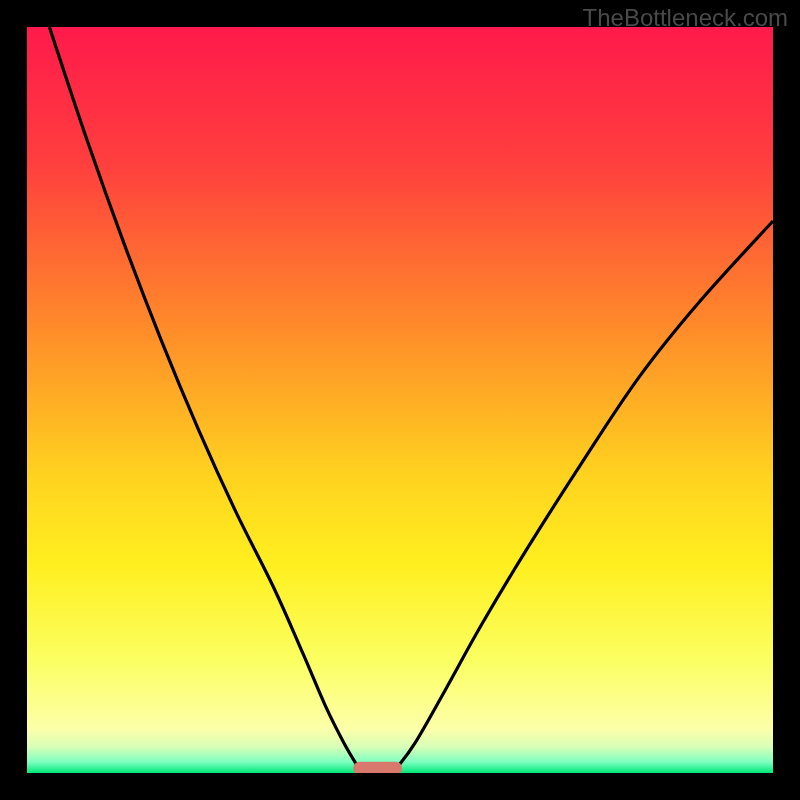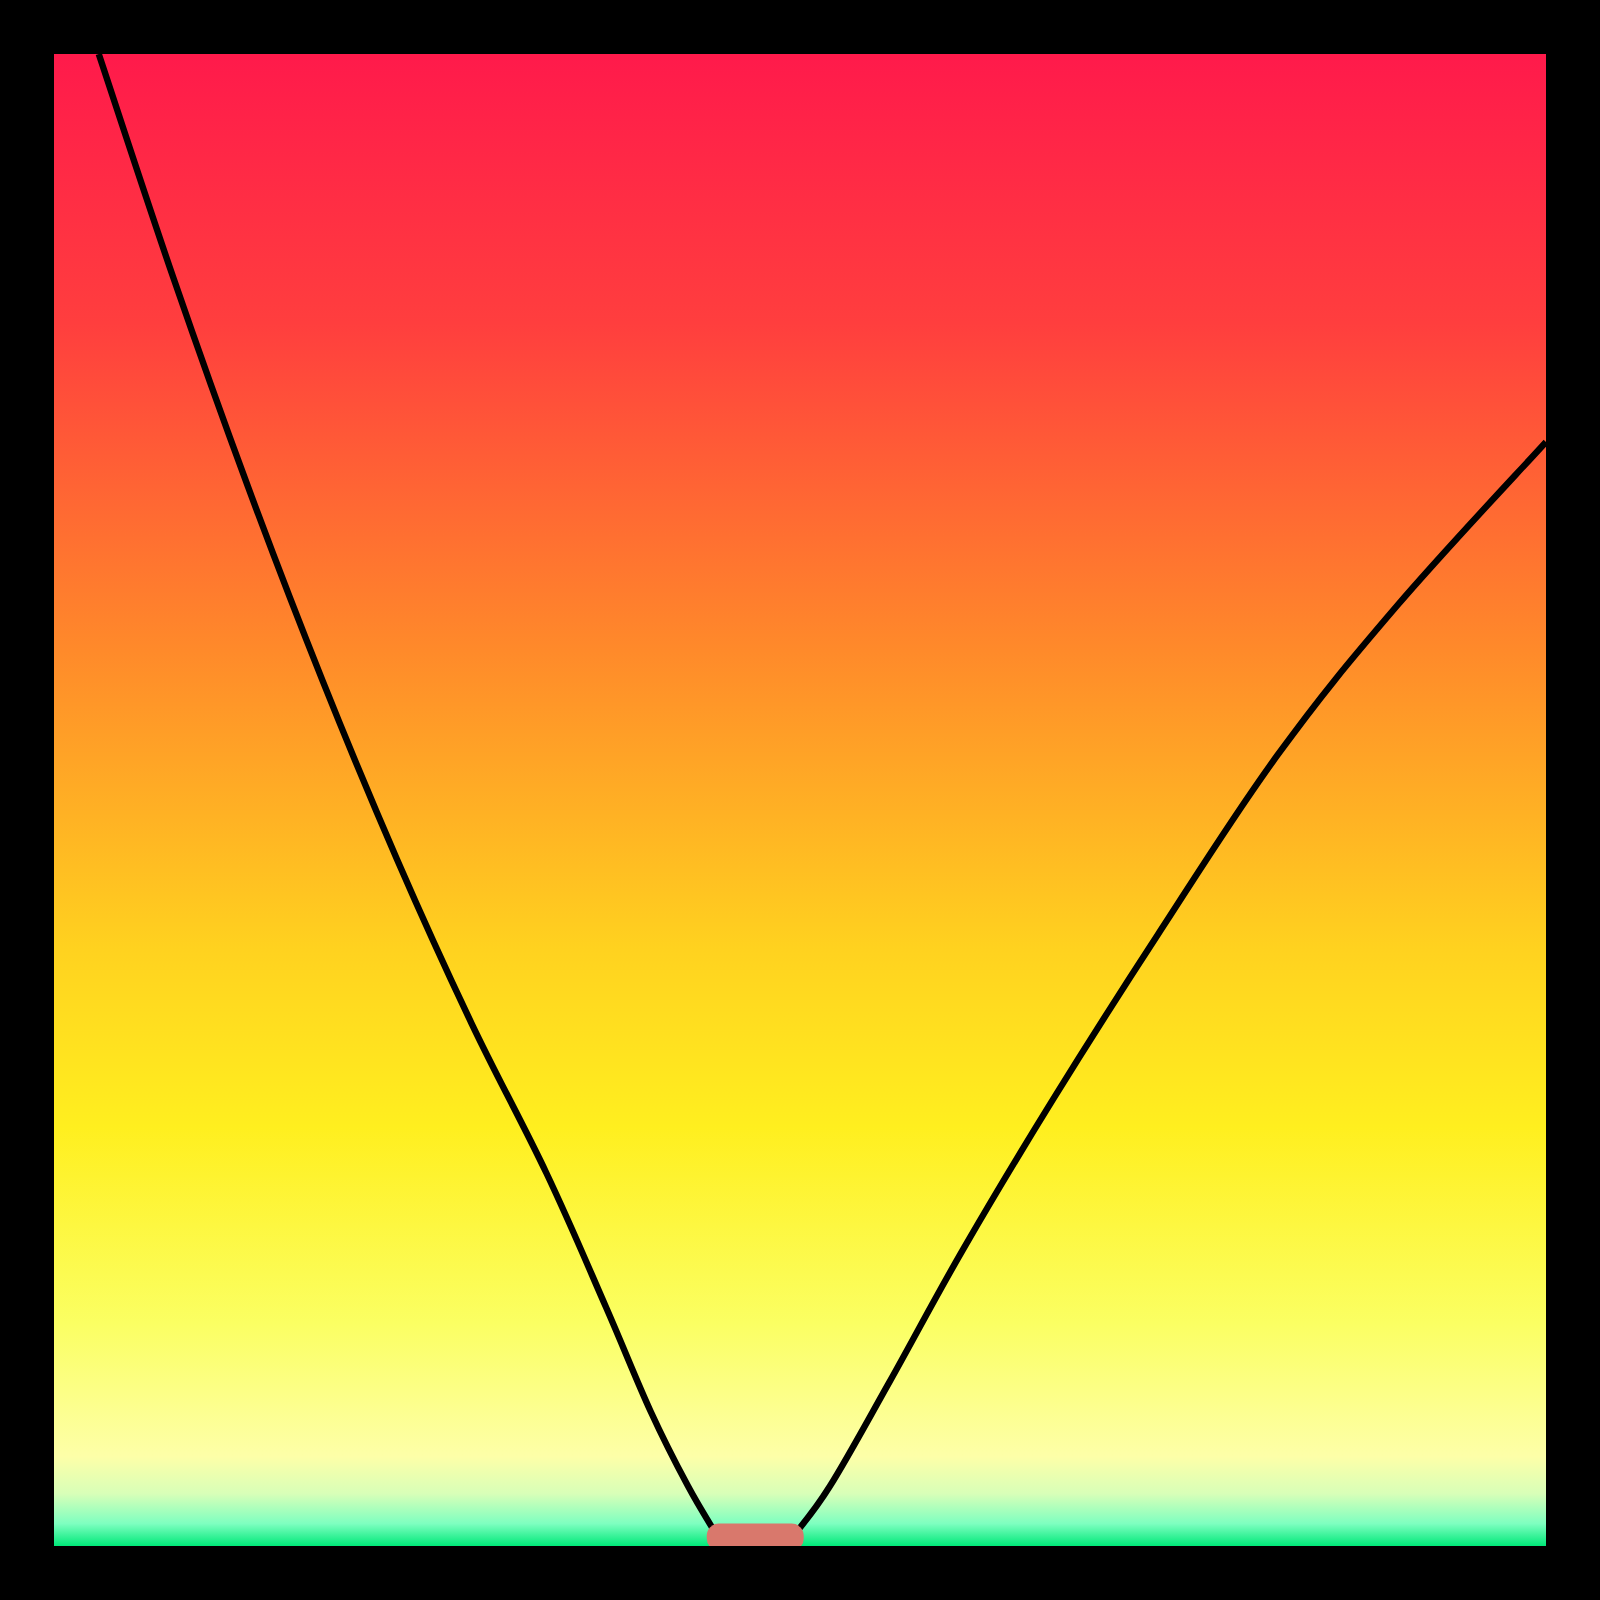--- a/index.html
+++ b/index.html
@@ -36,20 +36,21 @@
     letter-spacing: 0px;
     user-select: none;
   }
   svg { display: block; }
 </style>
 </head>
 <body>
 
 <div class="frame">
 
+  <div class="watermark">TheBottleneck.com</div>
 
   <div class="plot">
     <svg id="chart-svg" width="746" height="746" viewBox="0 0 746 746" preserveAspectRatio="none">
       <defs>
         <linearGradient id="bg-grad" x1="0" y1="0" x2="0" y2="1">
             <stop offset="0%" stop-color="#ff1a4b"></stop>
             <stop offset="18%" stop-color="#ff3e3e"></stop>
             <stop offset="40%" stop-color="#ff8a2a"></stop>
             <stop offset="60%" stop-color="#ffd21f"></stop>
             <stop offset="72%" stop-color="#ffef1f"></stop>

